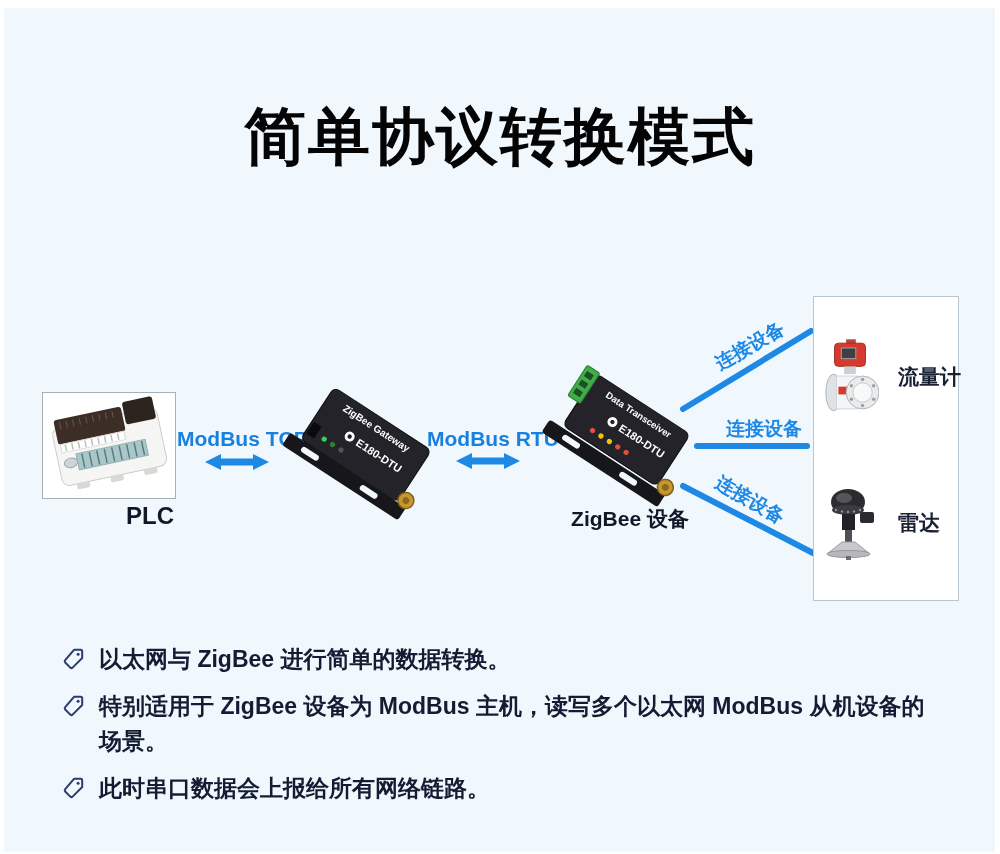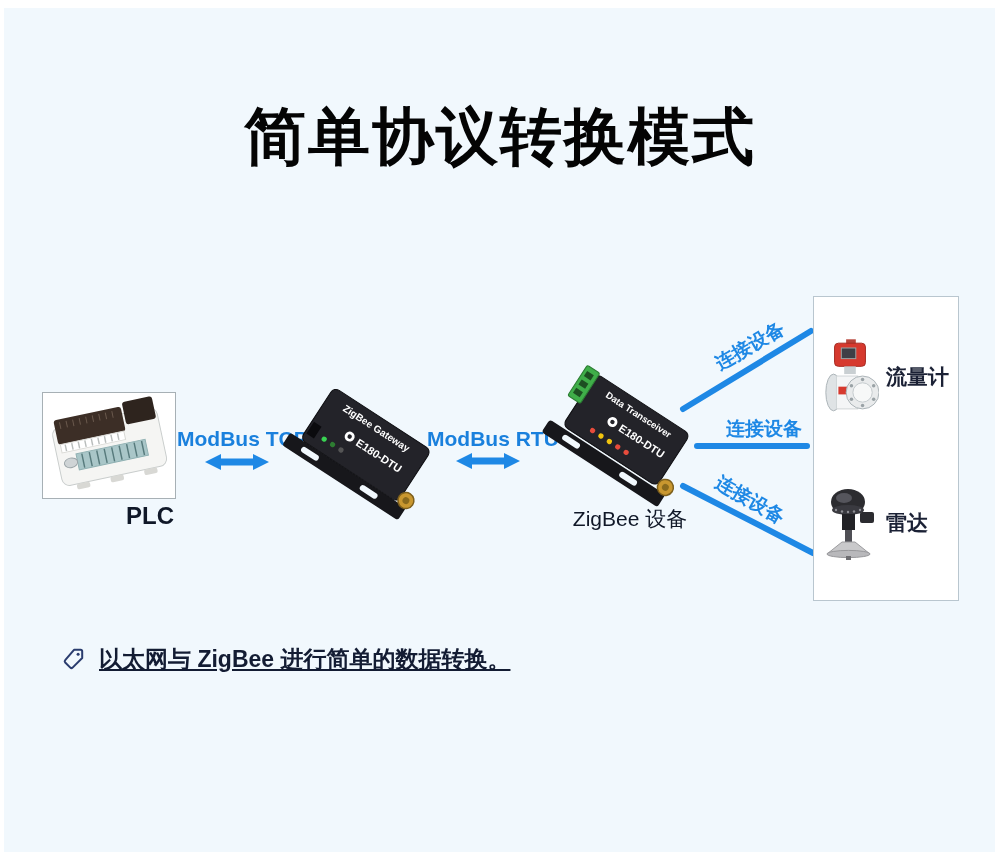--- a/index.html
+++ b/index.html
@@ -20,39 +20,39 @@
   .plc-label{left:42px;top:502px;width:132px;text-align:right;font-size:24px;font-weight:700;color:#101828;}
   
   .link-label{font-size:21px;font-weight:700;color:#1a80dd;text-align:center;white-space:nowrap;}
   .tcp-label{left:177px;top:427px;width:120px;}
   .rtu-label{left:427px;top:427px;width:120px;}
   .arrow1{left:205px;top:452px;}
   .arrow2{left:456px;top:451px;}
   
   .gateway-img{left:282px;top:382px;}
   .zigbee-img{left:542px;top:363px;}
-  .zigbee-label{left:560px;top:505px;width:140px;text-align:center;font-size:21px;font-weight:400;color:#101828;}
+  .zigbee-label{left:560px;top:505px;width:140px;text-align:center;font-size:21px;font-weight:700;color:#101828;}
   
   .lines-overlay{left:0;top:0;pointer-events:none;}
   .conn-label{font-size:19px;font-weight:700;color:#1e88e5;width:96px;text-align:center;white-space:nowrap;}
   .conn-1{left:702px;top:333px;transform:rotate(-30deg);}
   .conn-2{left:716px;top:416px;}
   .conn-3{left:702px;top:487px;transform:rotate(30deg);}
   
   .device-panel{left:813px;top:296px;width:146px;height:305px;background:#ffffff;border:1px solid #b9c6cf;
     display:flex;flex-direction:column;justify-content:space-around;padding:6px 4px;box-sizing:border-box;}
-  .device-row{display:flex;align-items:center;gap:4px;}
+  .device-row{display:flex;align-items:center;gap:16px;}
   .device-icon{width:64px;display:flex;justify-content:center;flex:0 0 64px;}
   .device-label{font-size:21px;font-weight:700;color:#1b2135;white-space:nowrap;}
   .device-label.blue{color:#2b57ae;}
   
   .bullets{left:62px;top:642px;width:885px;}
   .bullet{display:flex;gap:13px;margin-bottom:12px;}
   .bullet-icon{flex:0 0 24px;padding-top:5px;}
-  .bullet-text{font-size:23px;font-weight:600;color:#131c33;line-height:35px;text-decoration:underline;}
+  .bullet-text{font-size:23px;font-weight:600;color:#131c33;line-height:35px;}
 </style>
 </head>
 <body>
 
 <div class="bg-panel"></div>
 
 <div class="page-title">简单协议转换模式</div>
 
 <div class="abs plc-box">
   <span>
@@ -228,13 +228,31 @@
 <div class="abs bullets">
   <div class="bullet">
     <span class="bullet-icon">
       <svg width="24" height="24" viewBox="0 0 24 24">
         <path d="M12 2.8 H18.6 A1.6 1.6 0 0 1 20.2 4.4 V11 L10.6 20.6 A1.7 1.7 0 0 1 8.3 20.6 L3.2 15.5 A1.7 1.7 0 0 1 3.2 13.2 L12 2.8 Z" fill="none" stroke="#2a3c6e" stroke-width="2" stroke-linejoin="round"></path>
         <circle cx="16.1" cy="7.2" r="1.5" fill="#2a3c6e"></circle>
       </svg>
     </span>
     <span class="bullet-text">以太网与 ZigBee 进行简单的数据转换。</span>
   </div>
+  <div class="bullet">
+    <span class="bullet-icon">
+      <svg width="24" height="24" viewBox="0 0 24 24">
+        <path d="M12 2.8 H18.6 A1.6 1.6 0 0 1 20.2 4.4 V11 L10.6 20.6 A1.7 1.7 0 0 1 8.3 20.6 L3.2 15.5 A1.7 1.7 0 0 1 3.2 13.2 L12 2.8 Z" fill="none" stroke="#2a3c6e" stroke-width="2" stroke-linejoin="round"></path>
+        <circle cx="16.1" cy="7.2" r="1.5" fill="#2a3c6e"></circle>
+      </svg>
+    </span>
+    <span class="bullet-text">特别适用于 ZigBee 设备为 ModBus 主机，读写多个以太网 ModBus 从机设备的场景。</span>
+  </div>
+  <div class="bullet">
+    <span class="bullet-icon">
+      <svg width="24" height="24" viewBox="0 0 24 24">
+        <path d="M12 2.8 H18.6 A1.6 1.6 0 0 1 20.2 4.4 V11 L10.6 20.6 A1.7 1.7 0 0 1 8.3 20.6 L3.2 15.5 A1.7 1.7 0 0 1 3.2 13.2 L12 2.8 Z" fill="none" stroke="#2a3c6e" stroke-width="2" stroke-linejoin="round"></path>
+        <circle cx="16.1" cy="7.2" r="1.5" fill="#2a3c6e"></circle>
+      </svg>
+    </span>
+    <span class="bullet-text">此时串口数据会上报给所有网络链路。</span>
+  </div>
 </div>
 
 </body></html>

